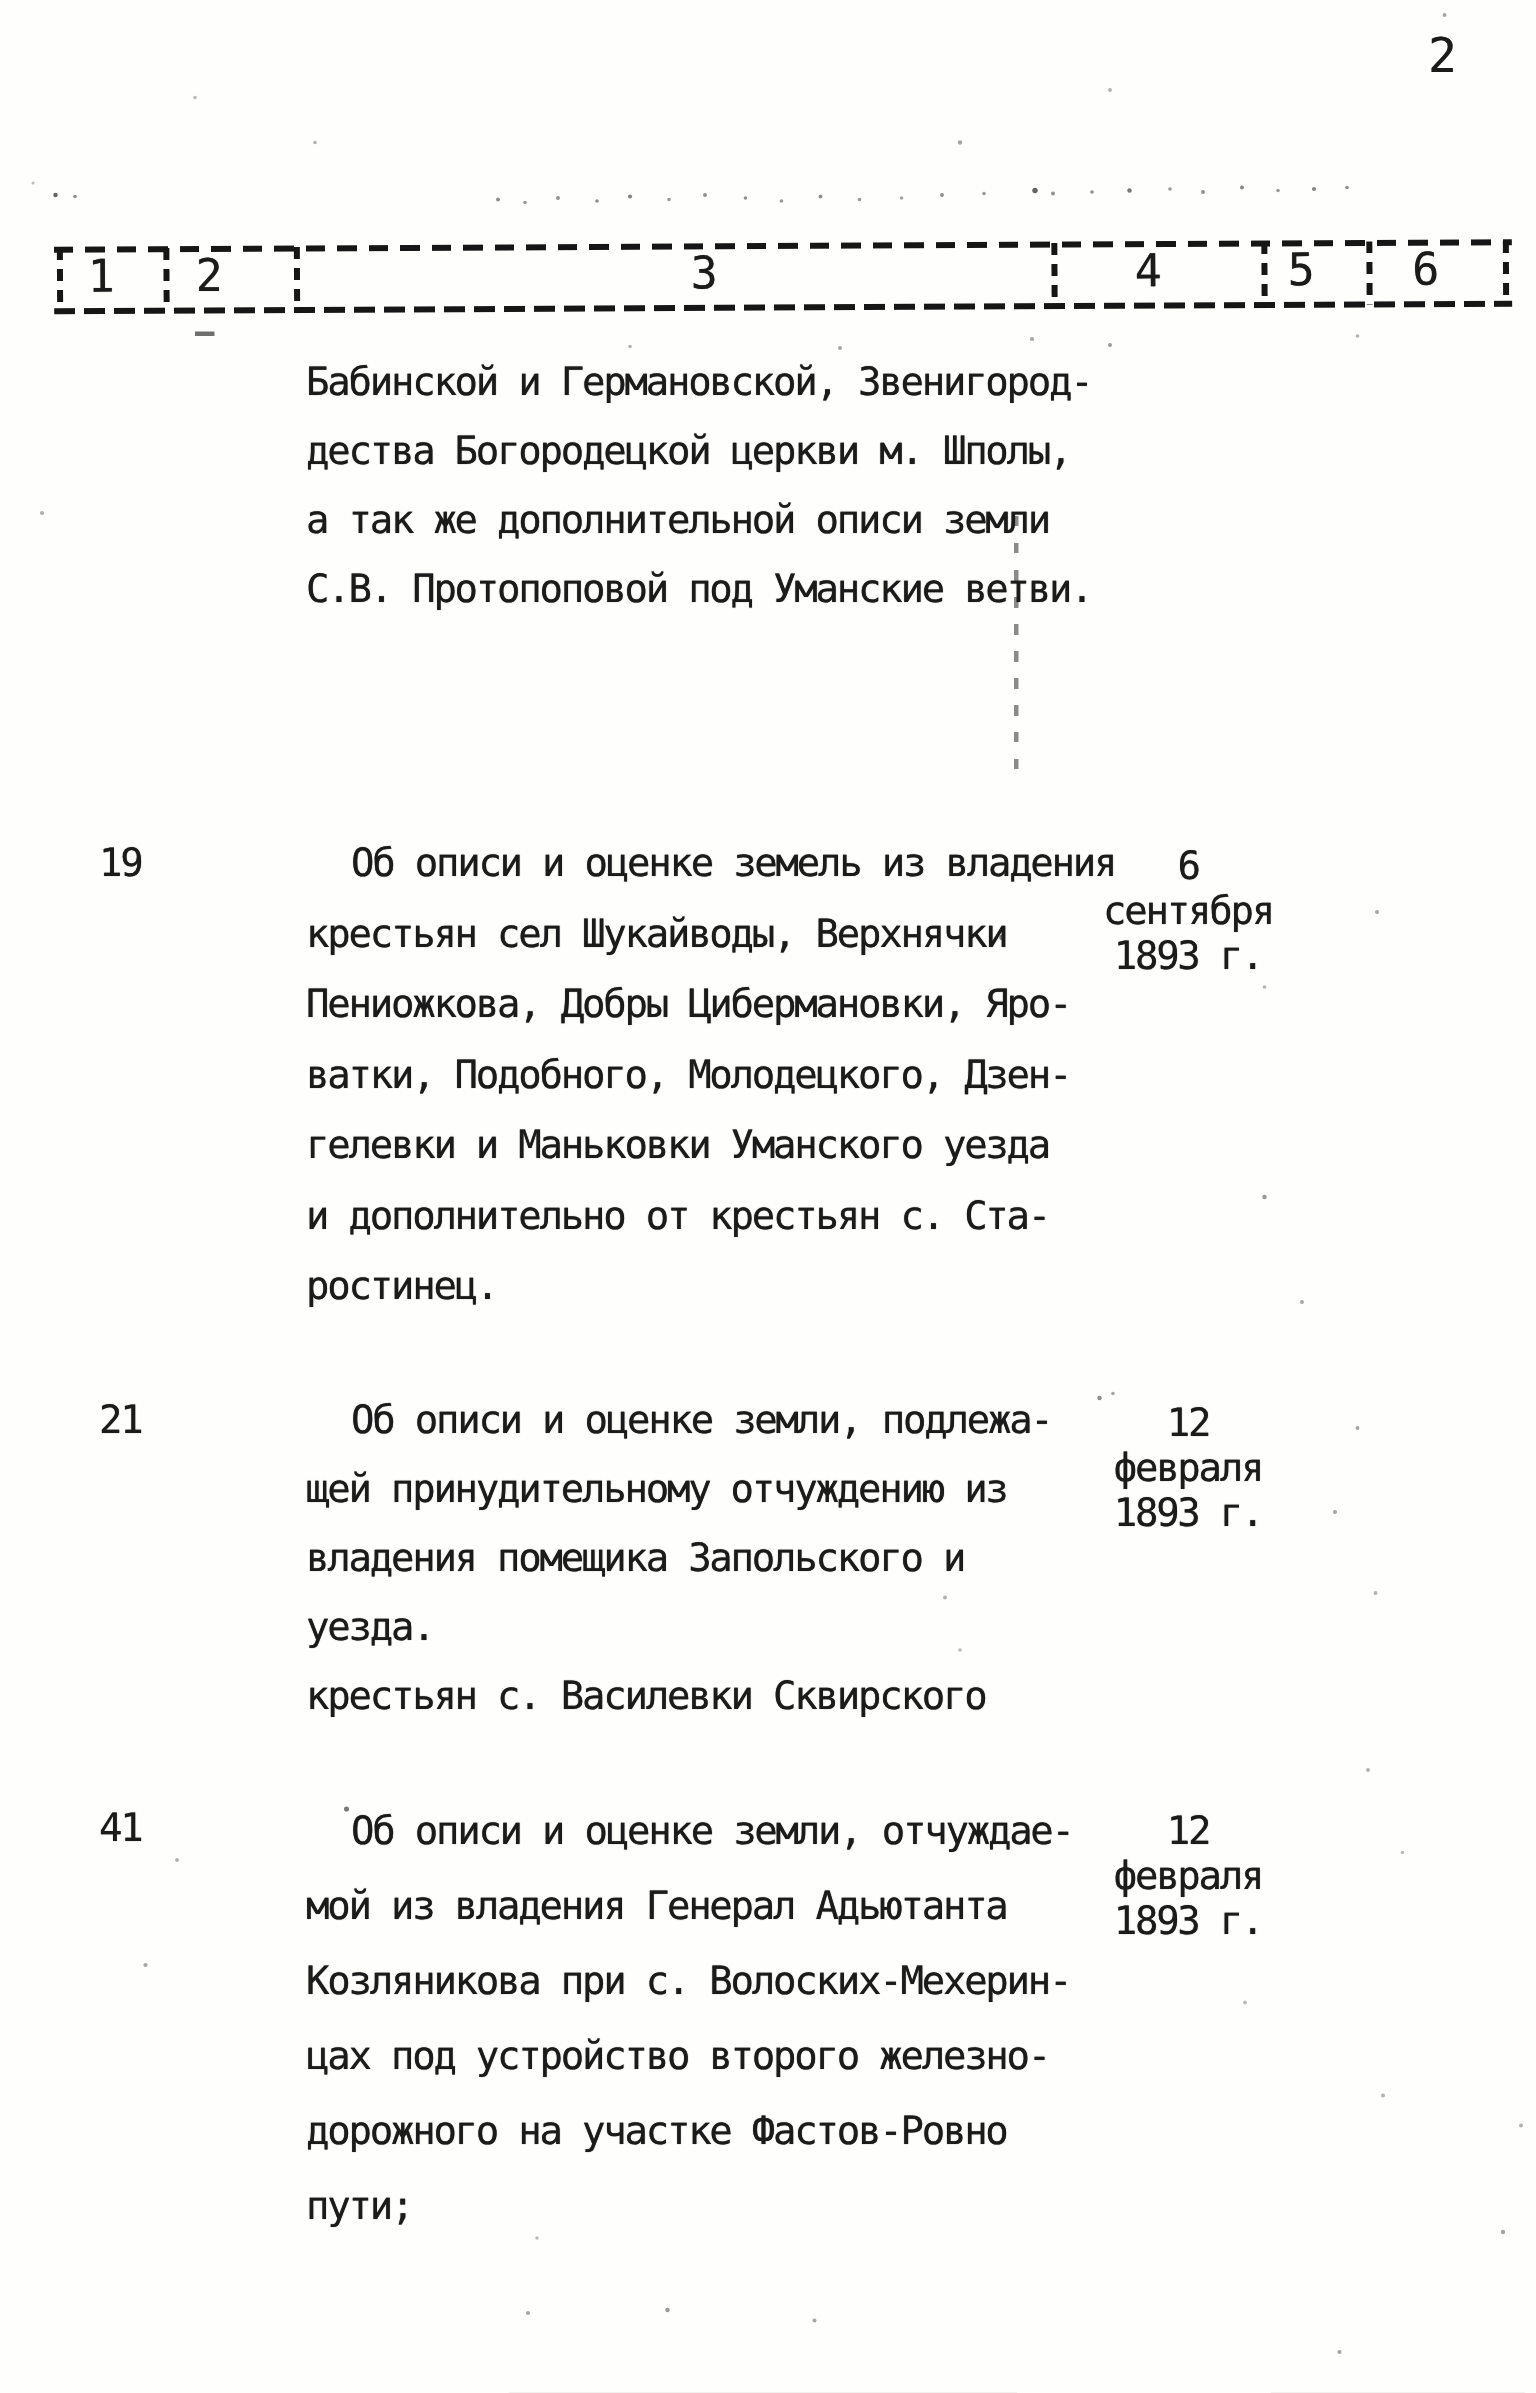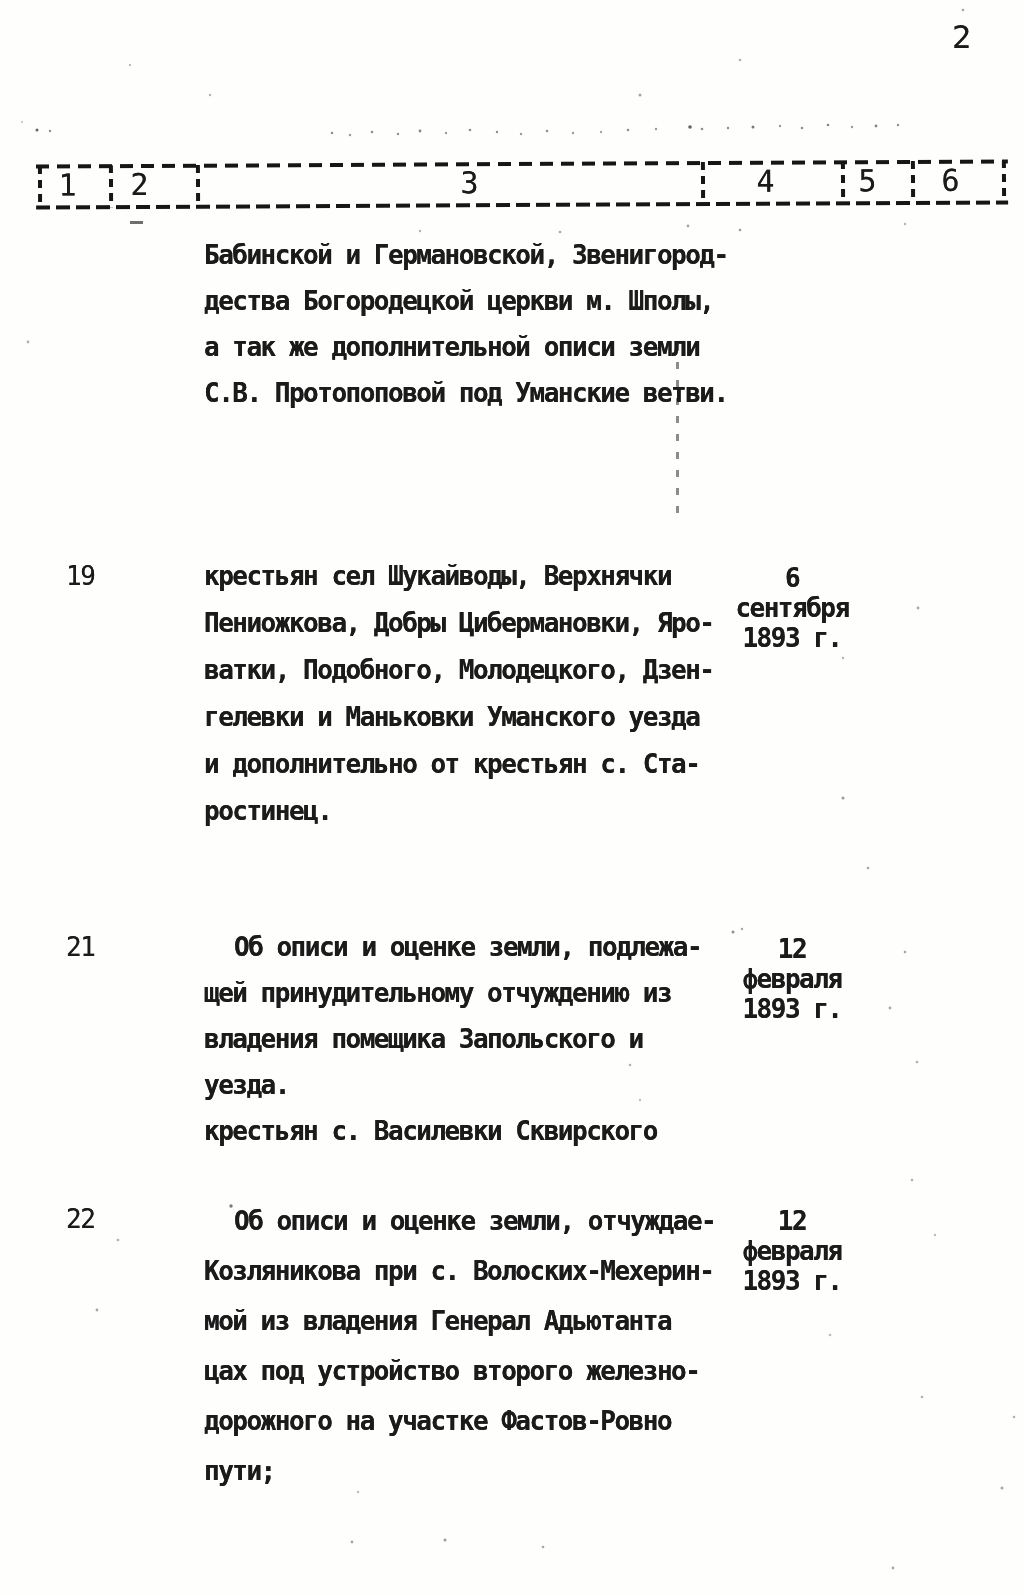--- a/index.html
+++ b/index.html
@@ -39,21 +39,21 @@
     background:repeating-linear-gradient(180deg,#161616 0 8px,transparent 8px 14px);
   }
   .col{
     position:absolute;top:9px;
     font-size:30px;line-height:32px;text-align:center;
     letter-spacing:-1px;
     text-shadow:0 0 0.5px rgba(10,10,10,.75);
   }
   
   .block{position:absolute;left:0;right:0;}
-  .tline{display:block;font-weight:bold;}
+  .tline{display:block;}
   .lh46 .tline{line-height:46px;height:46px;}
   .lh47 .tline{line-height:47px;height:47px;}
   .lh50 .tline{line-height:50px;height:50px;}
   .indent{padding-left:30px;}
   .para-body{position:absolute;left:204px;top:0;}
   .entry-no{position:absolute;left:50px;top:0;line-height:47px;margin-left:16px;}
   .entry-body{position:absolute;left:204px;top:0;}
   .entry-date{
     position:absolute;left:714px;top:10px;width:156px;
     text-align:center;
@@ -168,20 +168,21 @@
       <div class="tline">Бабинской и Германовской, Звенигород-</div>
       <div class="tline">дества Богородецкой церкви м. Шполы,</div>
       <div class="tline">а так же дополнительной описи земли</div>
       <div class="tline">С.В. Протопоповой под Уманские ветви.</div>
     </div>
   </div>
 
   <section class="block" style="top:553px">
     <div class="entry-no txt">19</div>
     <div class="entry-body lh47 txt">
+      <div class="tline indent">Об описи и оценке земель из владения</div>
       <div class="tline">крестьян сел Шукайводы, Верхнячки</div>
       <div class="tline">Пениожкова, Добры Цибермановки, Яро-</div>
       <div class="tline">ватки, Подобного, Молодецкого, Дзен-</div>
       <div class="tline">гелевки и Маньковки Уманского уезда</div>
       <div class="tline">и дополнительно от крестьян с. Ста-</div>
       <div class="tline">ростинец.</div>
     </div>
     <div class="entry-date txt">
       <div class="tline">6</div>
       <div class="tline">сентября</div>
@@ -199,25 +200,25 @@
       <div class="tline">крестьян с. Василевки Сквирского</div>
     </div>
     <div class="entry-date txt">
       <div class="tline">12</div>
       <div class="tline">февраля</div>
       <div class="tline">1893 г.</div>
     </div>
   </section>
 
   <section class="block" style="top:1196px">
-    <div class="entry-no txt">22</div>
+    <div class="entry-no txt">41</div>
     <div class="entry-body lh50 txt">
       <div class="tline indent">Об описи и оценке земли, отчуждае-</div>
+      <div class="tline">мой из владения Генерал Адьютанта</div>
       <div class="tline">Козляникова при с. Волоских-Мехерин-</div>
-      <div class="tline">мой из владения Генерал Адьютанта</div>
       <div class="tline">цах под устройство второго железно-</div>
       <div class="tline">дорожного на участке Фастов-Ровно</div>
       <div class="tline">пути;</div>
     </div>
     <div class="entry-date txt">
       <div class="tline">12</div>
       <div class="tline">февраля</div>
       <div class="tline">1893 г.</div>
     </div>
   </section>

